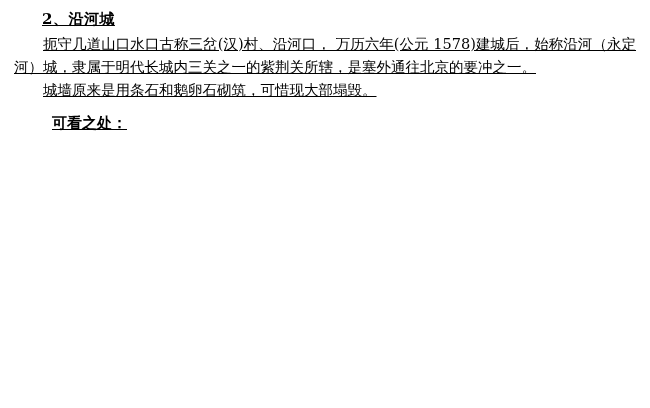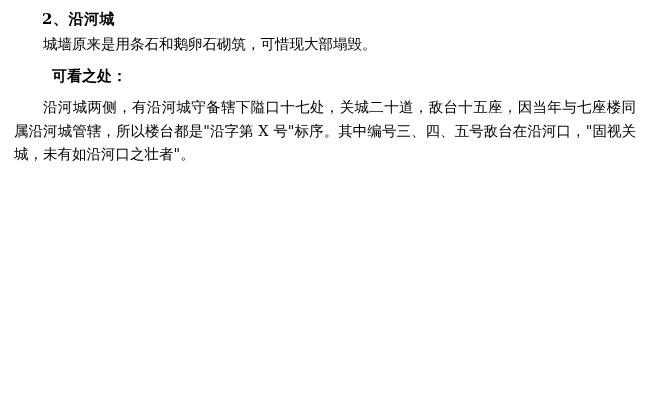--- a/index.html
+++ b/index.html
@@ -13,20 +13,21 @@
     overflow: hidden;
     font-family: "DejaVu Serif", "Liberation Serif", serif;
     color: #000000;
   }
   .page {
     width: 650px;
     height: 295px;
     box-sizing: border-box;
     padding: 8px 14px 0 14px;
     position: relative;
+    text-decoration: underline;
   }
   .heading {
     font-size: 15px;
     font-weight: bold;
     line-height: 1.5;
     margin: 0 0 2px 0;
     padding-left: 28px;
     letter-spacing: 0.5px;
   }
   .para {
@@ -44,16 +45,16 @@
     line-height: 1.62;
     margin: 8px;
     text-indent: 2em;
   }
 </style>
 </head>
 <body>
 
 <div class="page">
   <h2 class="heading">2、沿河城</h2>
+  <p class="para">扼守几道山口水口古称三岔(汉)村、沿河口， 万历六年(公元 1578)建城后，始称沿河（永定河）城，隶属于明代长城内三关之一的紫荆关所辖，是塞外通往北京的要冲之一。</p>
   <p class="para">城墙原来是用条石和鹅卵石砌筑，可惜现大部塌毁。</p>
   <p class="subheading">可看之处：</p>
-  <p class="para">沿河城两侧，有沿河城守备辖下隘口十七处，关城二十道，敌台十五座，因当年与七座楼同属沿河城管辖，所以楼台都是"沿字第 X 号"标序。其中编号三、四、五号敌台在沿河口，"固视关城，未有如沿河口之壮者"。</p>
 </div>
 
 </body></html>

